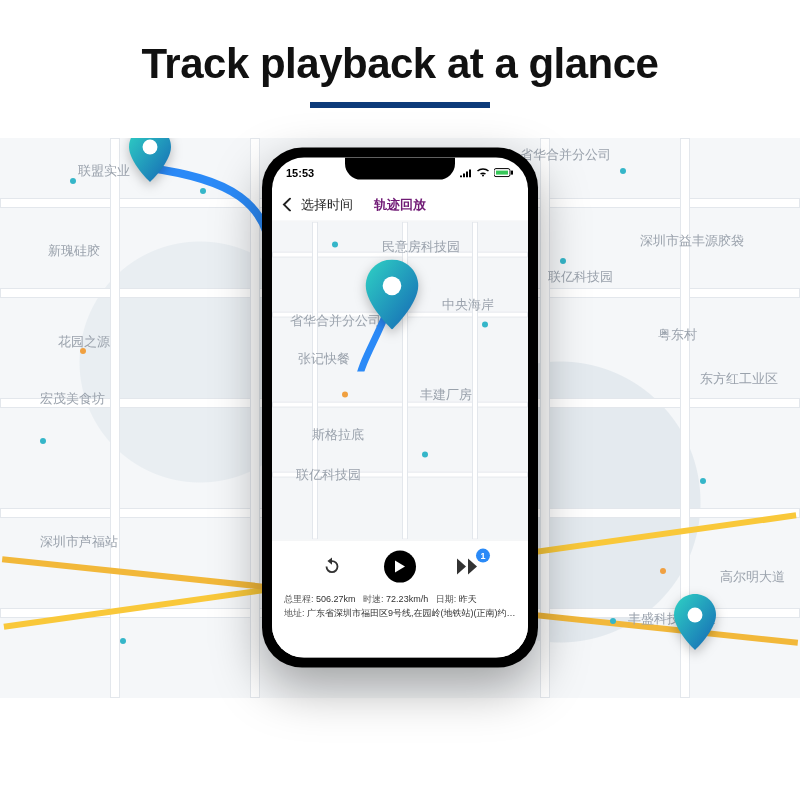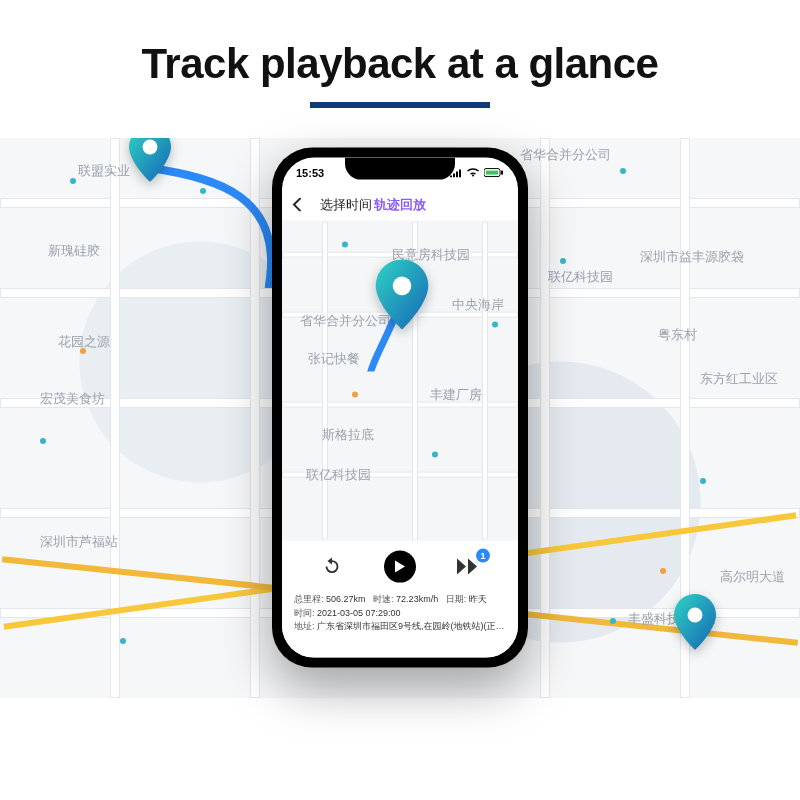--- a/index.html
+++ b/index.html
@@ -92,21 +92,21 @@
     width: 56px; height:56px;
     transform:translate(-50%,-100%);
   }
   .pin svg { width:100%; height:100%; display:block; filter:drop-shadow(0 4px 6px rgba(0,0,0,.25)); }
 
   
   .phone {
     position:absolute;
     left:50%; top:50%;
     transform:translate(-50%,-52%);
-    width: 256px; height: 520px;
+    width: 276px; height: 520px;
     background:#000;
     border-radius:40px;
     padding:10px;
     box-shadow: 0 20px 50px rgba(0,0,0,.35);
   }
   .phone-inner {
     width:100%; height:100%;
     background:#fff;
     border-radius:32px;
     position:relative;
@@ -135,22 +135,22 @@
   .appbar {
     position:absolute; top:30px; left:0; right:0;
     height:34px;
     background:#fff;
     display:flex; align-items:center; justify-content:space-between;
     padding:0 10px;
     font-size:13px;
     border-bottom:1px solid #eef0f2;
     z-index:8;
   }
-  .appbar .back { display:flex; align-items:center; gap:18px; color:#222; }
-  .appbar .title { font-weight:600; color:#8b5cf6; position:absolute; left:50%; transform:translateX(-50%); }
+  .appbar .back { display:flex; align-items:center; gap:9px; color:#222; }
+  .appbar .title { font-weight:600; color:#701a75; position:absolute; left:50%; transform:translateX(-50%); }
   .appbar .spacer { width:40px; }
 
   .phone-map {
     position:absolute; top:64px; left:0; right:0; bottom:118px;
     background:linear-gradient(#f4f6f8,#f4f6f8);
     overflow:hidden;
   }
   .phone-map .road.h { height:6px; }
   .phone-map .road.v { width:6px; }
 
@@ -230,21 +230,21 @@
     <div class="poi" style="top:340px; left:700px"></div>
     <div class="poi o" style="top:430px; left:660px"></div>
     <div class="poi" style="top:500px; left:120px"></div>
     <div class="poi" style="top:480px; left:610px"></div>
 
     <div class="maplabel" style="top:24px; left:78px">联盟实业</div>
     <div class="maplabel" style="top:8px;  left:430px">芳林园</div>
     <div class="maplabel" style="top:8px;  left:520px">省华合并分公司</div>
     <div class="maplabel" style="top:104px; left:48px">新瑰硅胶</div>
     <div class="maplabel" style="top:130px; left:548px">联亿科技园</div>
-    <div class="maplabel" style="top:110px; left:640px">深圳市益丰源胶袋</div>
+    <div class="maplabel" style="top:94px; left:640px">深圳市益丰源胶袋</div>
     <div class="maplabel" style="top:195px; left:58px">花园之源</div>
     <div class="maplabel" style="top:252px; left:40px">宏茂美食坊</div>
     <div class="maplabel" style="top:188px; left:658px">粤东村</div>
     <div class="maplabel" style="top:232px; left:700px">东方红工业区</div>
     <div class="maplabel" style="top:395px; left:40px">深圳市芦福站</div>
     <div class="maplabel" style="top:430px; left:720px">高尔明大道</div>
     <div class="maplabel" style="top:472px; left:628px">丰盛科技园D区</div>
 
     <svg class="track">
       <path d="M 150 30 C 220 40, 280 60, 270 140 C 260 200, 300 240, 380 240 C 500 240, 560 260, 590 330 C 610 380, 640 430, 690 500" stroke="#2b8af7" stroke-width="8" fill="none" stroke-linecap="round" stroke-linejoin="round"></path>
@@ -308,21 +308,21 @@
         <div class="road h" style="top:180px"></div>
         <div class="road h" style="top:250px"></div>
         <div class="road v" style="left:40px"></div>
         <div class="road v" style="left:130px"></div>
         <div class="road v" style="left:200px"></div>
         <div class="poi" style="top:20px; left:60px"></div>
         <div class="poi" style="top:100px; left:210px"></div>
         <div class="poi o" style="top:170px; left:70px"></div>
         <div class="poi" style="top:230px; left:150px"></div>
 
-        <div class="maplabel" style="top:24px; left:110px">民意房科技园</div>
+        <div class="maplabel" style="top:16px; left:110px">民意房科技园</div>
         <div class="maplabel" style="top:74px; left:170px">中央海岸</div>
         <div class="maplabel" style="top:128px; left:26px">张记快餐</div>
         <div class="maplabel" style="top:90px; left:18px">省华合并分公司</div>
         <div class="maplabel" style="top:164px; left:148px">丰建厂房</div>
         <div class="maplabel" style="top:204px; left:40px">斯格拉底</div>
         <div class="maplabel" style="top:244px; left:24px">联亿科技园</div>
 
         <svg class="track">
           <path d="M 115 90 C 95 140, 70 165, 100 195 C 140 230, 190 245, 245 235" stroke="#2b8af7" stroke-width="7" fill="none" stroke-linecap="round"></path>
         </svg>
@@ -353,23 +353,20 @@
               </svg>
             <div class="ff-badge">1</div>
           </div>
         </div>
         <div class="info-line">
           <span class="k">总里程:</span> <span>506.27km</span>&nbsp;&nbsp;
           <span class="k">时速:</span> <span>72.23km/h</span>&nbsp;&nbsp;
           <span class="k">日期:</span> <span>昨天</span>
         </div>
         <div class="info-line">
-          <span class="k">时间:</span> <span>2021-03-05 07:29:00</span>
-        </div>
-        <div class="info-line">
           <span class="k">地址:</span> <span>广东省深圳市福田区9号线,在园岭(地铁站)(正南)约24米</span>
         </div>
       </div>
 
     </div>
   </div>
 
 </div>
 
 </body></html>

